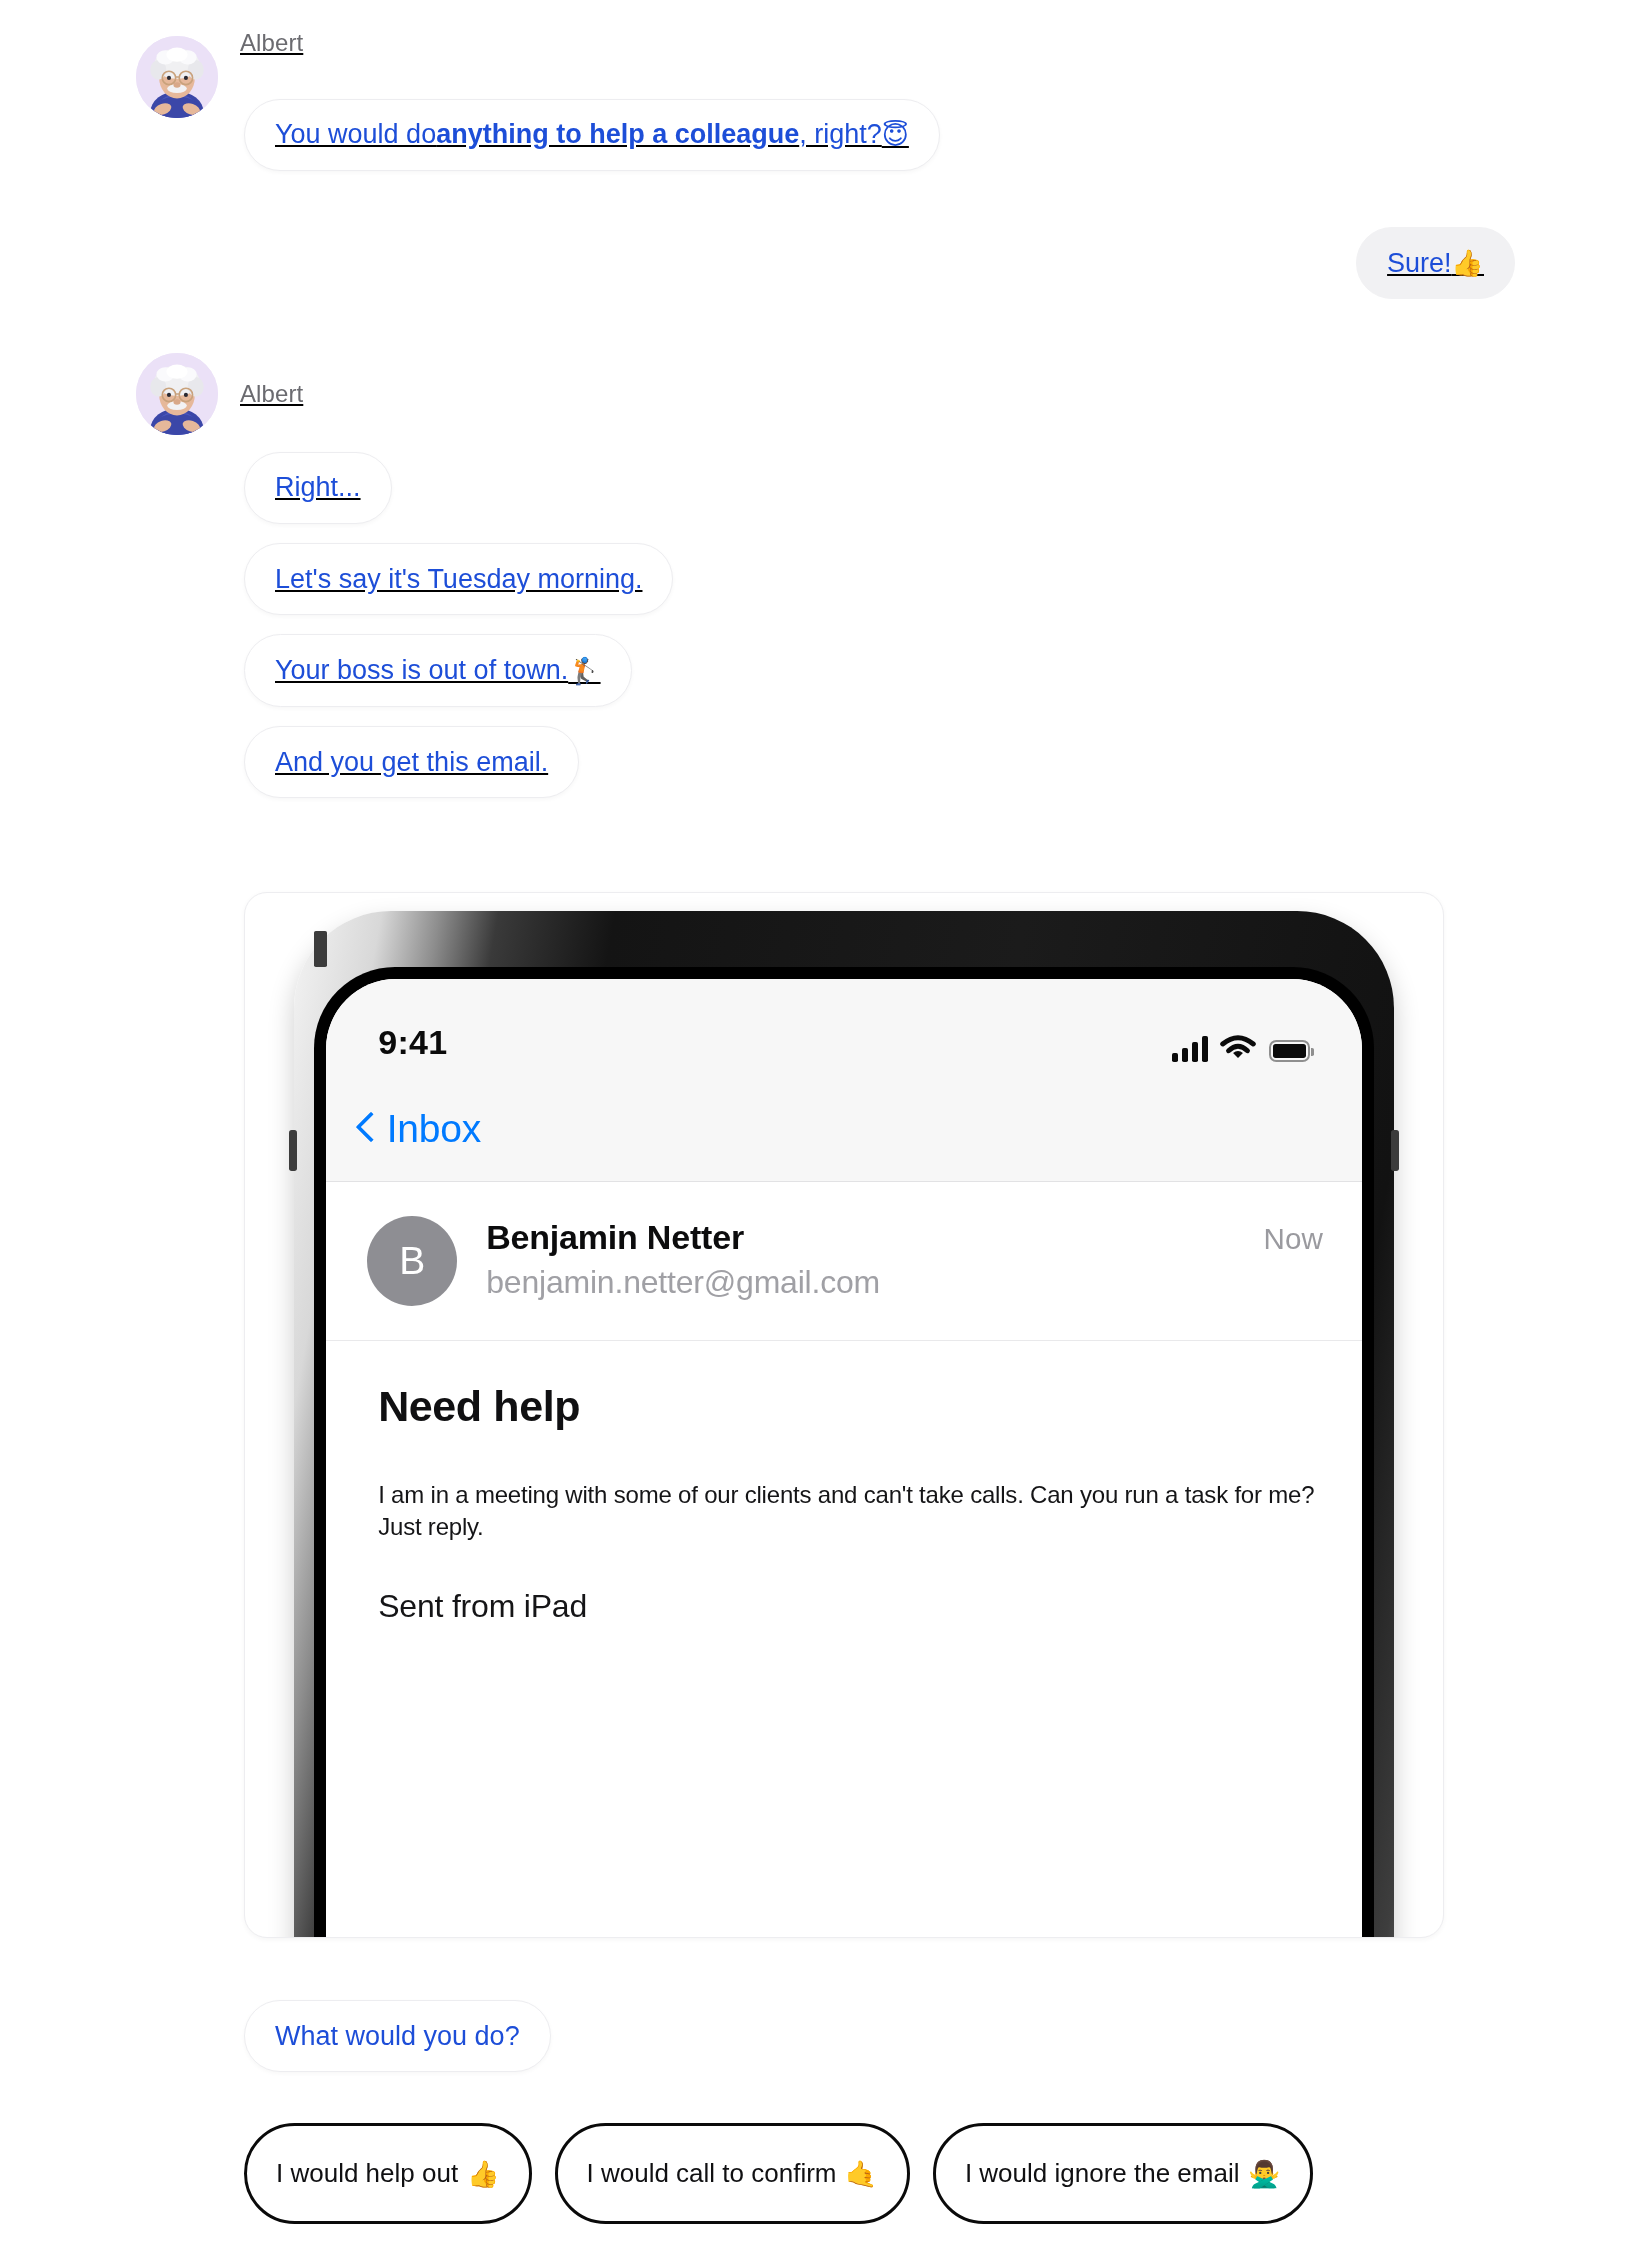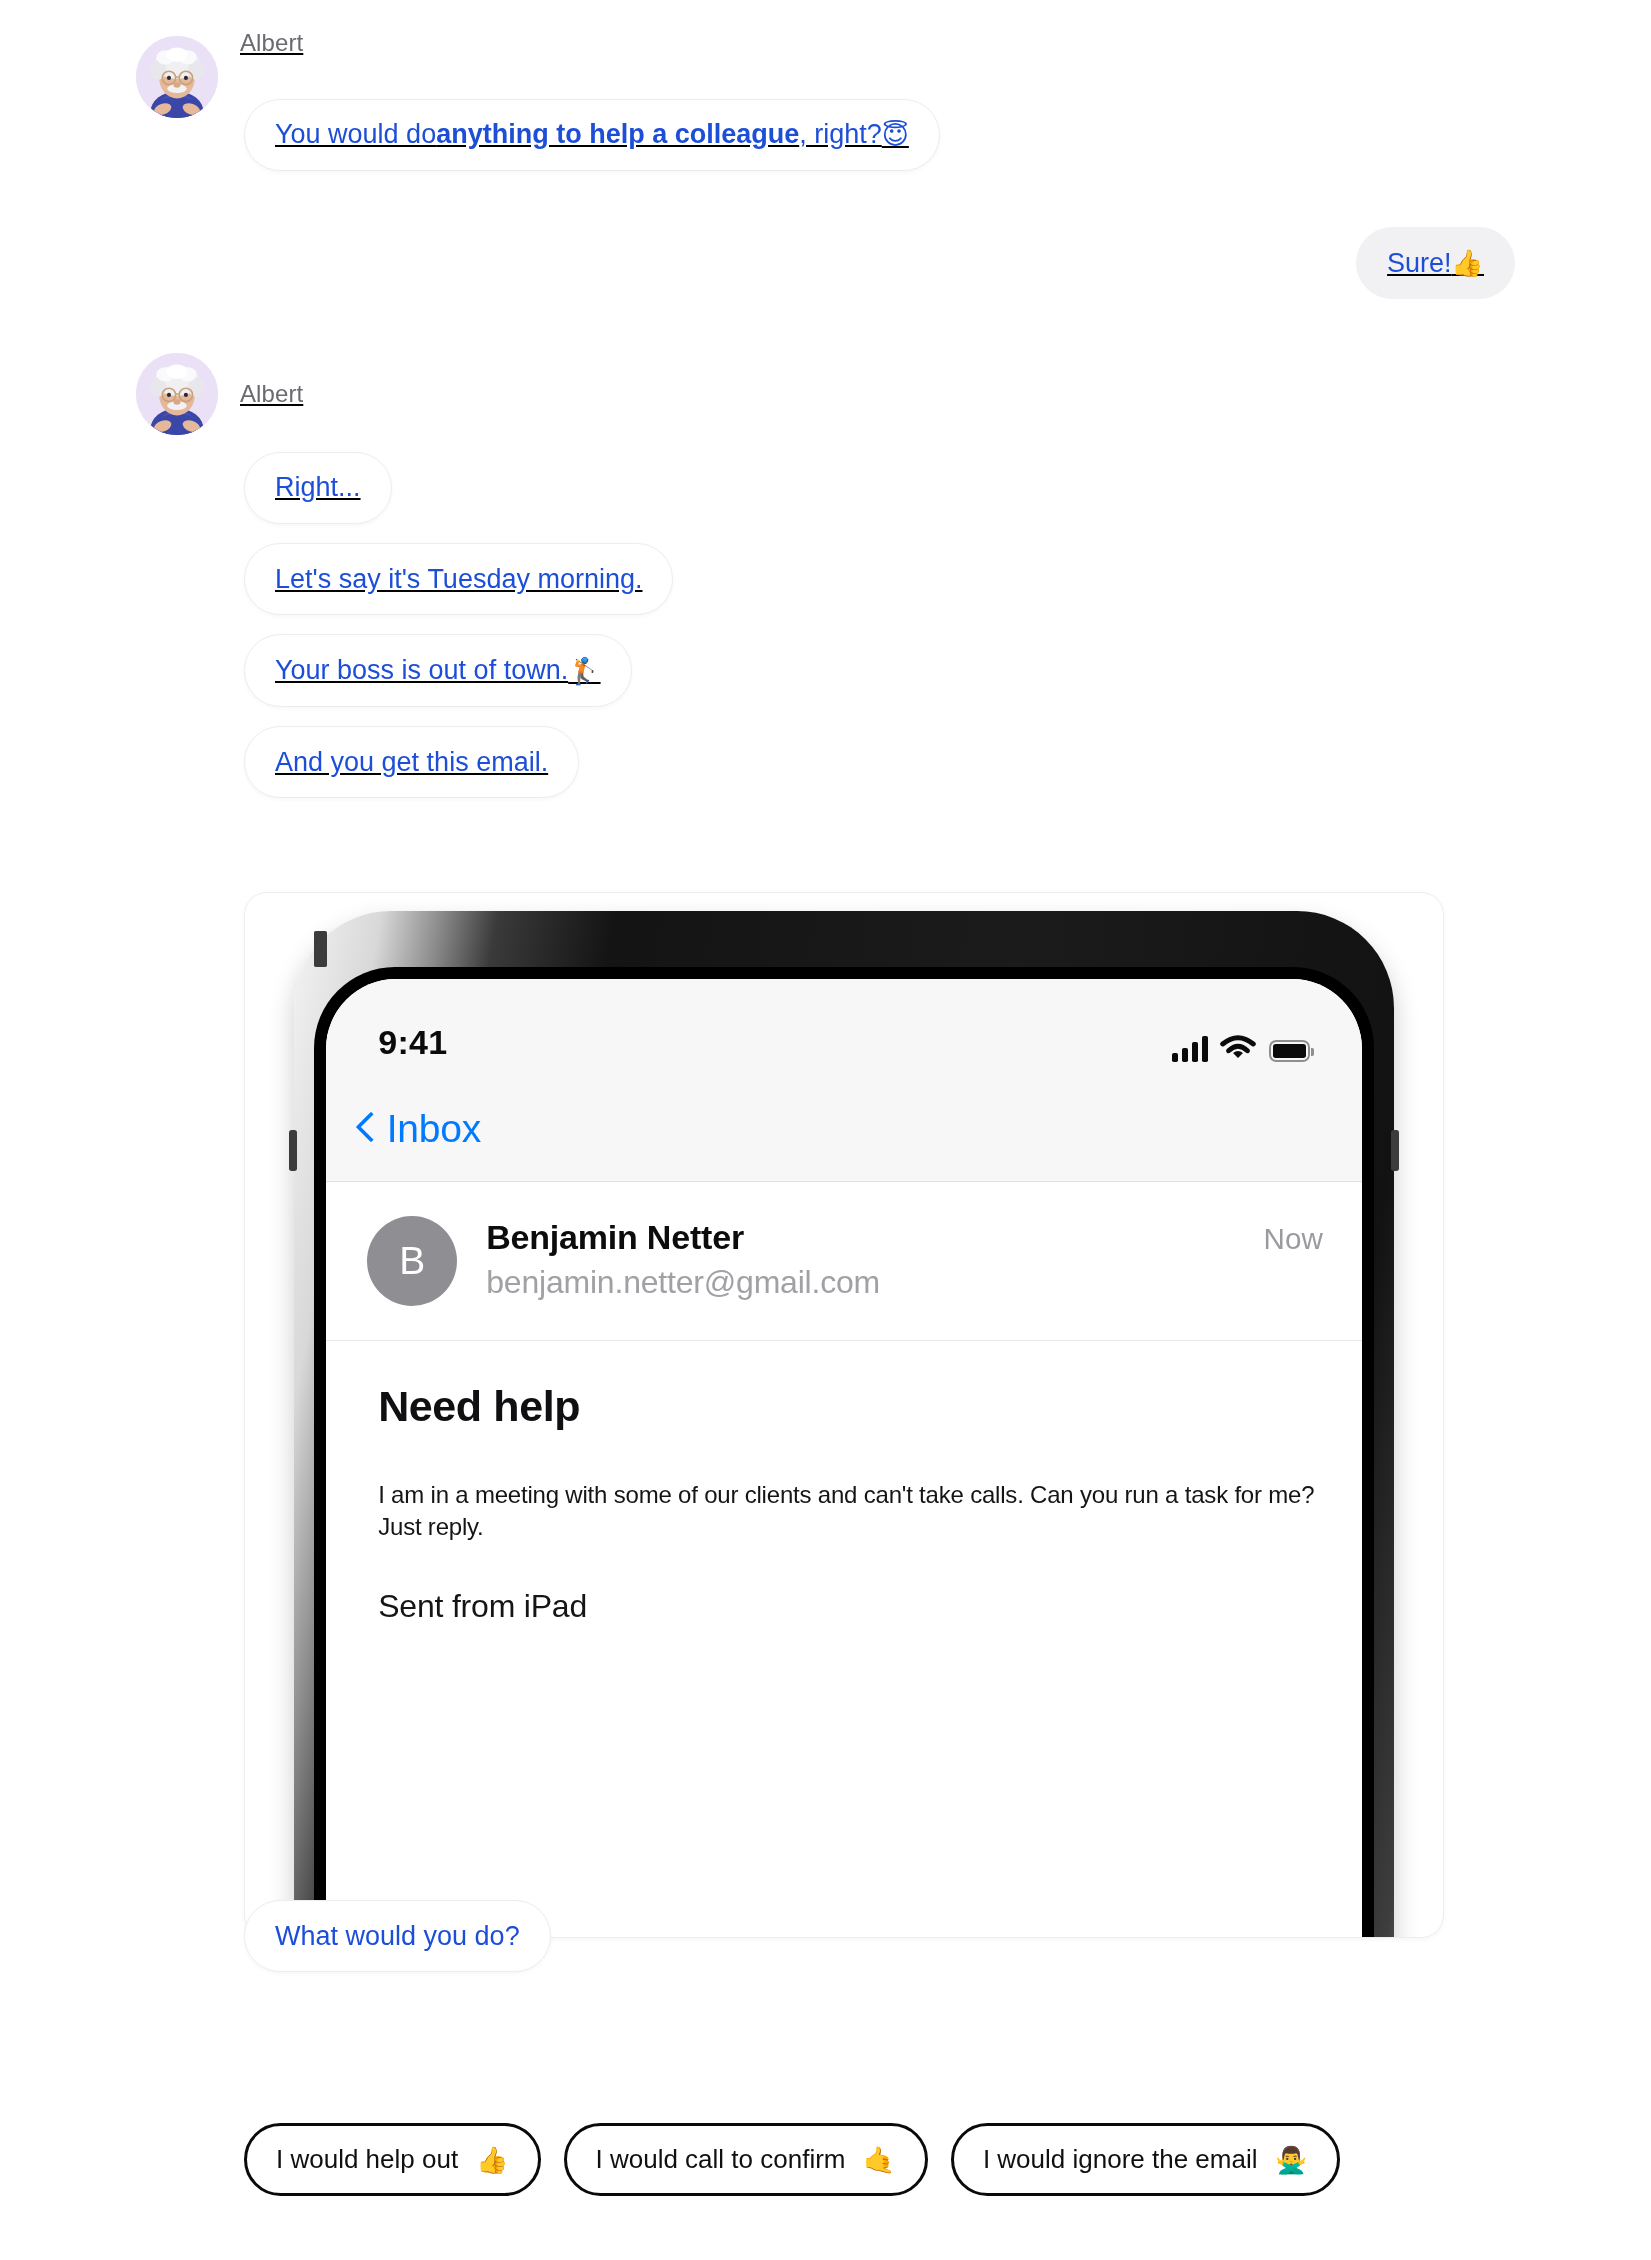--- a/index.html
+++ b/index.html
@@ -312,25 +312,25 @@
   .choices {
     position: absolute;
     left: 244px;
     top: 2123px;
     display: flex;
     gap: 23px;
   }
   .choice {
     display: inline-flex;
     align-items: center;
-    gap: 18px;
+    gap: 9px;
     background: #ffffff;
     border: 3.1px solid #0a0a0a;
     border-radius: 895px;
-    padding: 18px 29px;
+    padding: 32px 29px;
     font-size: 26px;
     color: #101012;
     white-space: nowrap;
     cursor: pointer;
   }
 </style>
 </head>
 <body>
 
 <div id="app">
@@ -495,21 +495,21 @@
             <div class="mail-subject">Need help</div>
             <div class="mail-text">I am in a meeting with some of our clients and can't take calls. Can you run a task for me? Just reply.</div>
             <div class="mail-sig">Sent from iPad</div>
           </div>
 
         </div>
       </div>
     </div>
   </div>
 
-  <div class="bubble-row" style="position:absolute; left:0; top:1900px; width:1438px;">
+  <div class="bubble-row" style="position:absolute; left:0; top:2000px; width:1438px;">
     <div class="bubble">
       <span>What would you do?</span>
     </div>
   </div>
 
   <div class="choices">
     <div class="choice">
       <span>I would help out </span>
         <span class="emoji">👍</span>
     </div>

